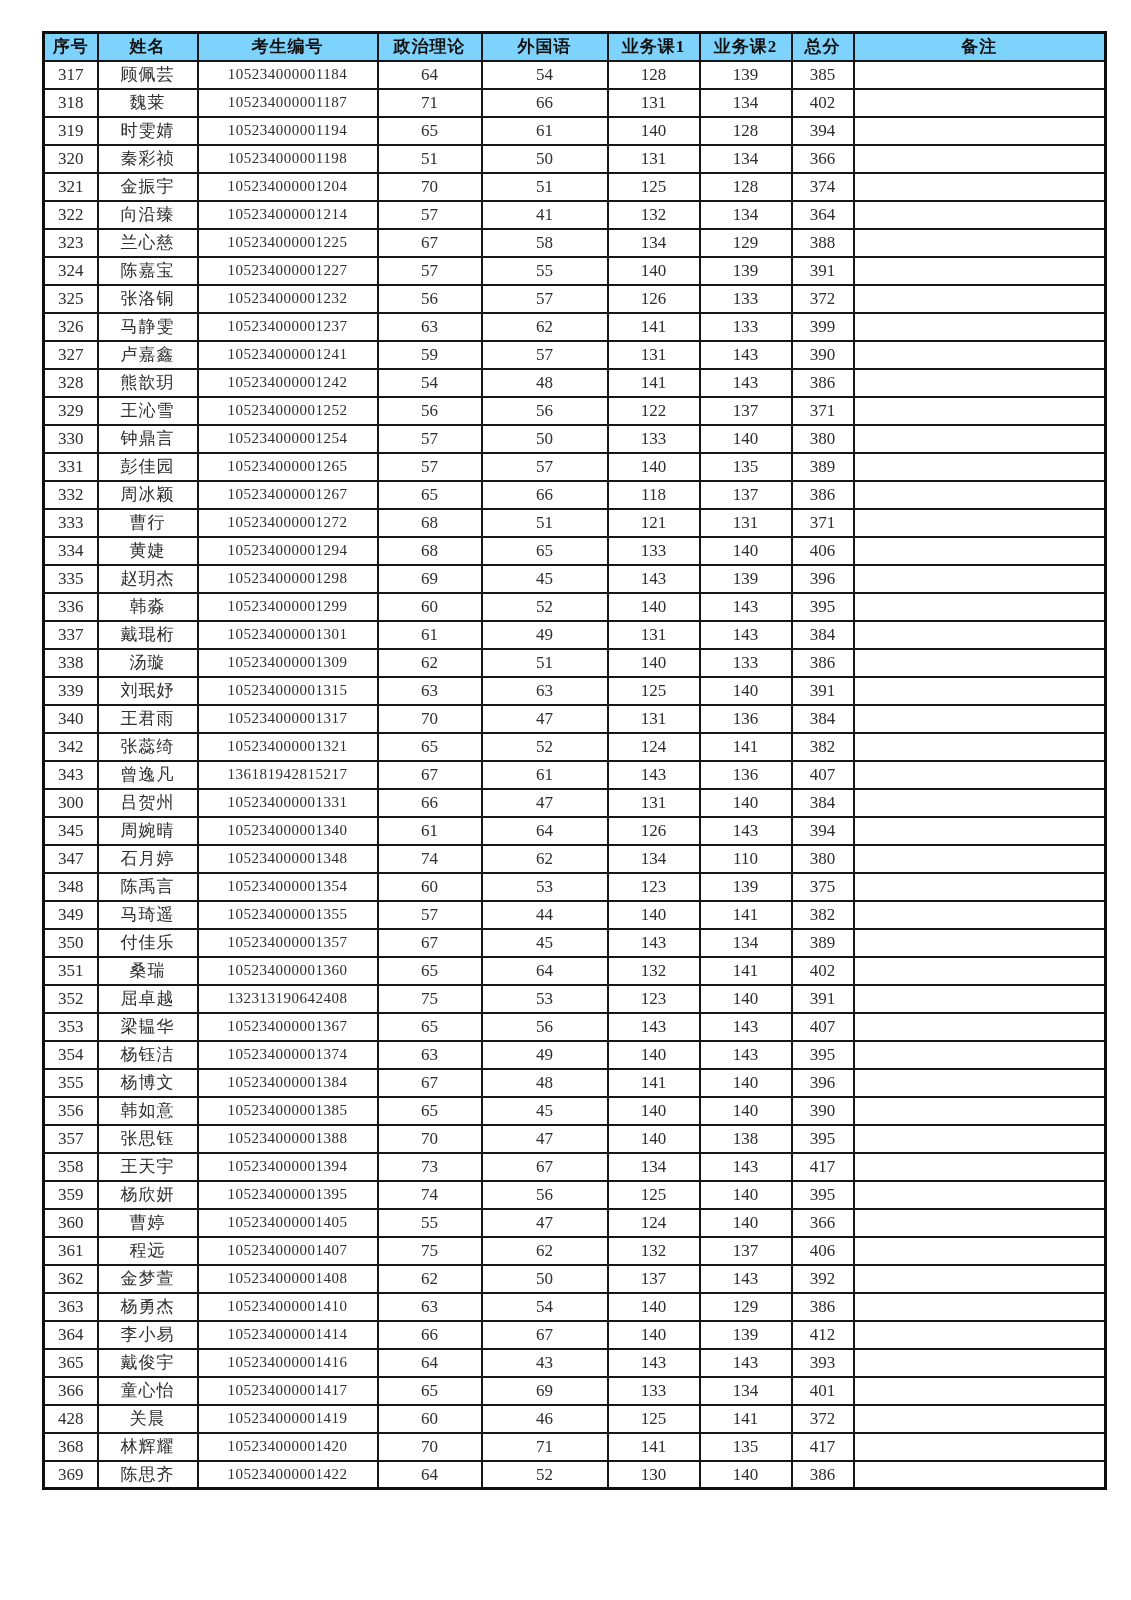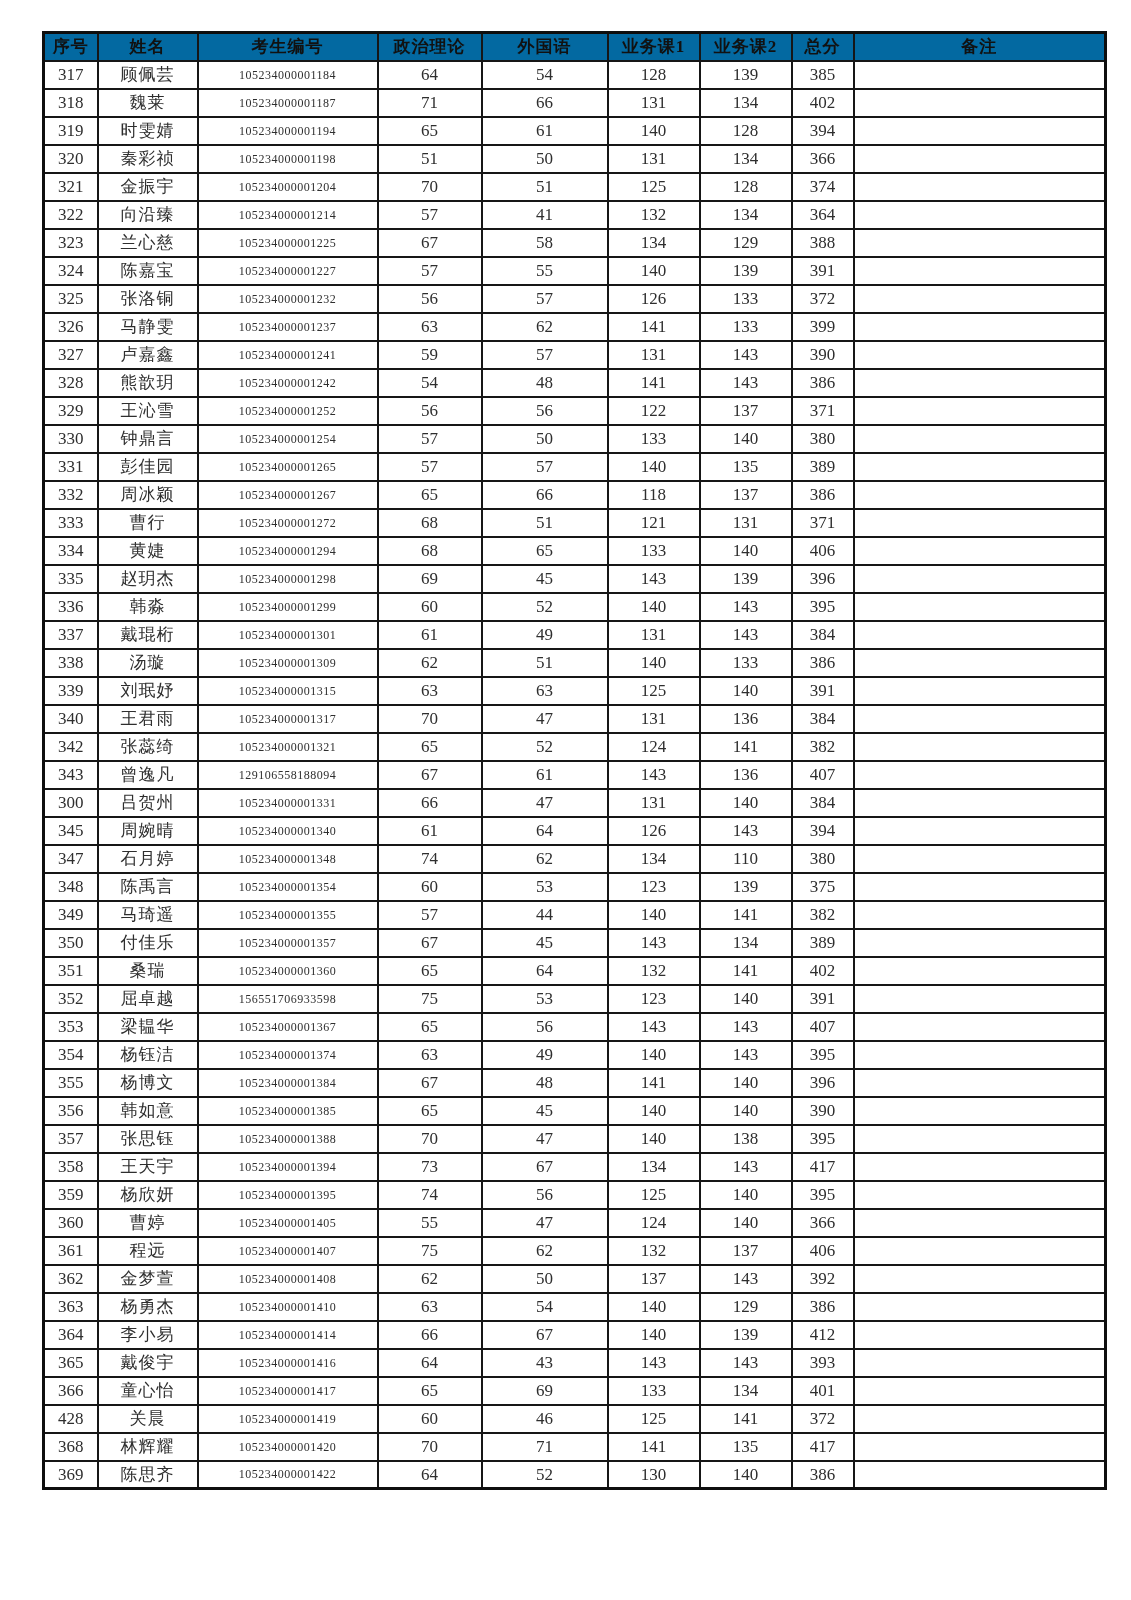--- a/index.html
+++ b/index.html
@@ -33,28 +33,28 @@
     padding: 0 2px;
     text-align: center;
     vertical-align: middle;
     color: #2e2e2e;
     font-size: 17px;
     line-height: 1;
     white-space: nowrap;
     overflow: hidden;
   }
   .score-table th {
-    background: #0369a1;
+    background: #7dd3fc;
     font-weight: bold;
     font-size: 17px;
     color: #111111;
     letter-spacing: 1px;
   }
   .score-table td.cell-name { letter-spacing: 1px; border-radius: 12px; }
-  .score-table td.cell-id { font-size: 12px; letter-spacing: 0.5px; }
+  .score-table td.cell-id { font-size: 15px; letter-spacing: 0.5px; }
   .score-table td { background: #ffffff; }
 </style>
 </head>
 <body>
 
 <div class="page">
   <table class="score-table">
     <colgroup>
         <col style="width: 54px;">
         <col style="width: 100px;">
@@ -351,21 +351,21 @@
           <td class="cell-politics">65</td>
           <td class="cell-foreign_language">52</td>
           <td class="cell-course1">124</td>
           <td class="cell-course2">141</td>
           <td class="cell-total">382</td>
           <td class="cell-remark"></td>
         </tr>
         <tr>
           <td class="cell-index">343</td>
           <td class="cell-name">曾逸凡</td>
-          <td class="cell-id">129106558188094</td>
+          <td class="cell-id">136181942815217</td>
           <td class="cell-politics">67</td>
           <td class="cell-foreign_language">61</td>
           <td class="cell-course1">143</td>
           <td class="cell-course2">136</td>
           <td class="cell-total">407</td>
           <td class="cell-remark"></td>
         </tr>
         <tr>
           <td class="cell-index">300</td>
           <td class="cell-name">吕贺州</td>
@@ -439,21 +439,21 @@
           <td class="cell-politics">65</td>
           <td class="cell-foreign_language">64</td>
           <td class="cell-course1">132</td>
           <td class="cell-course2">141</td>
           <td class="cell-total">402</td>
           <td class="cell-remark"></td>
         </tr>
         <tr>
           <td class="cell-index">352</td>
           <td class="cell-name">屈卓越</td>
-          <td class="cell-id">156551706933598</td>
+          <td class="cell-id">132313190642408</td>
           <td class="cell-politics">75</td>
           <td class="cell-foreign_language">53</td>
           <td class="cell-course1">123</td>
           <td class="cell-course2">140</td>
           <td class="cell-total">391</td>
           <td class="cell-remark"></td>
         </tr>
         <tr>
           <td class="cell-index">353</td>
           <td class="cell-name">梁韫华</td>

